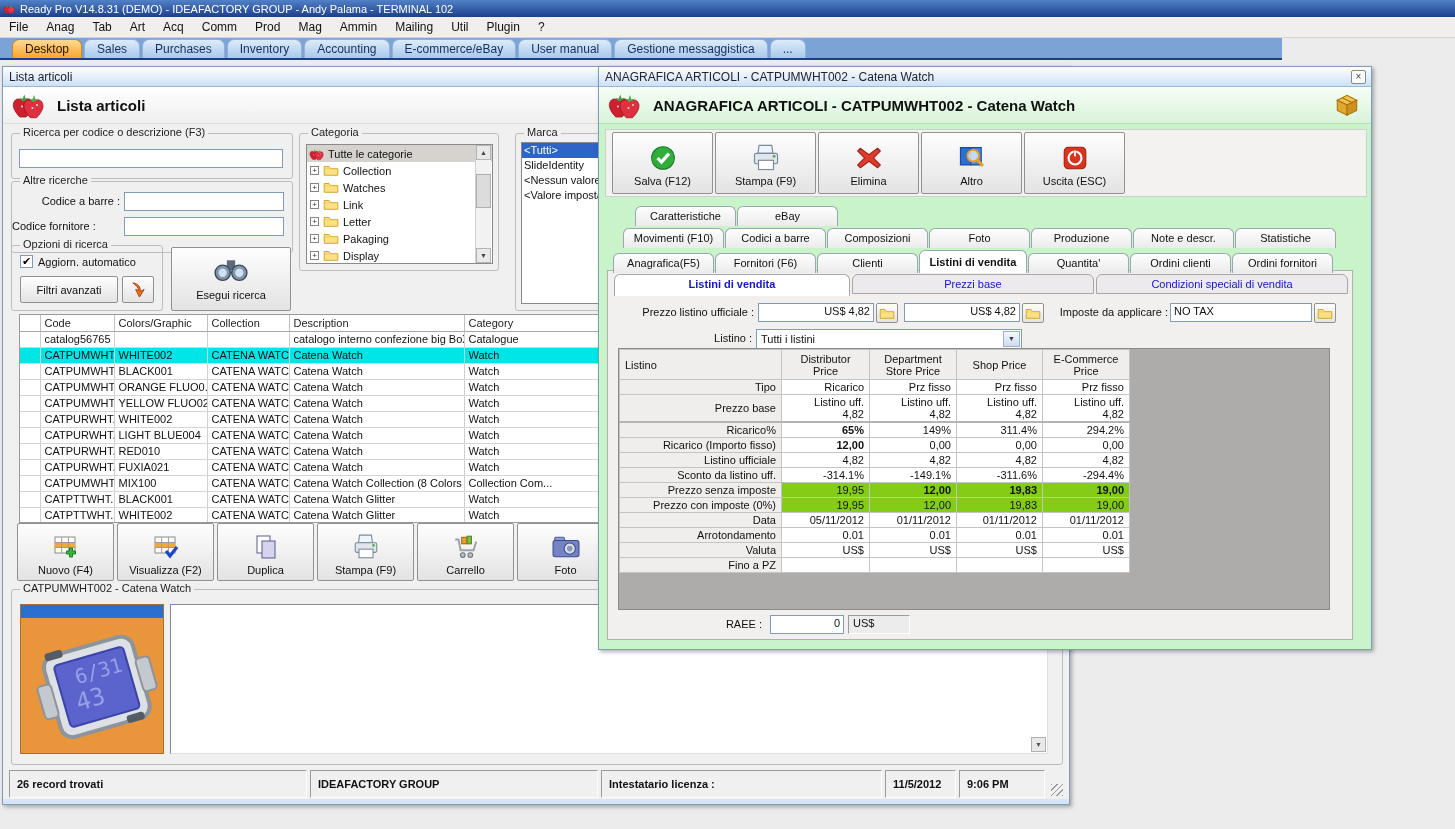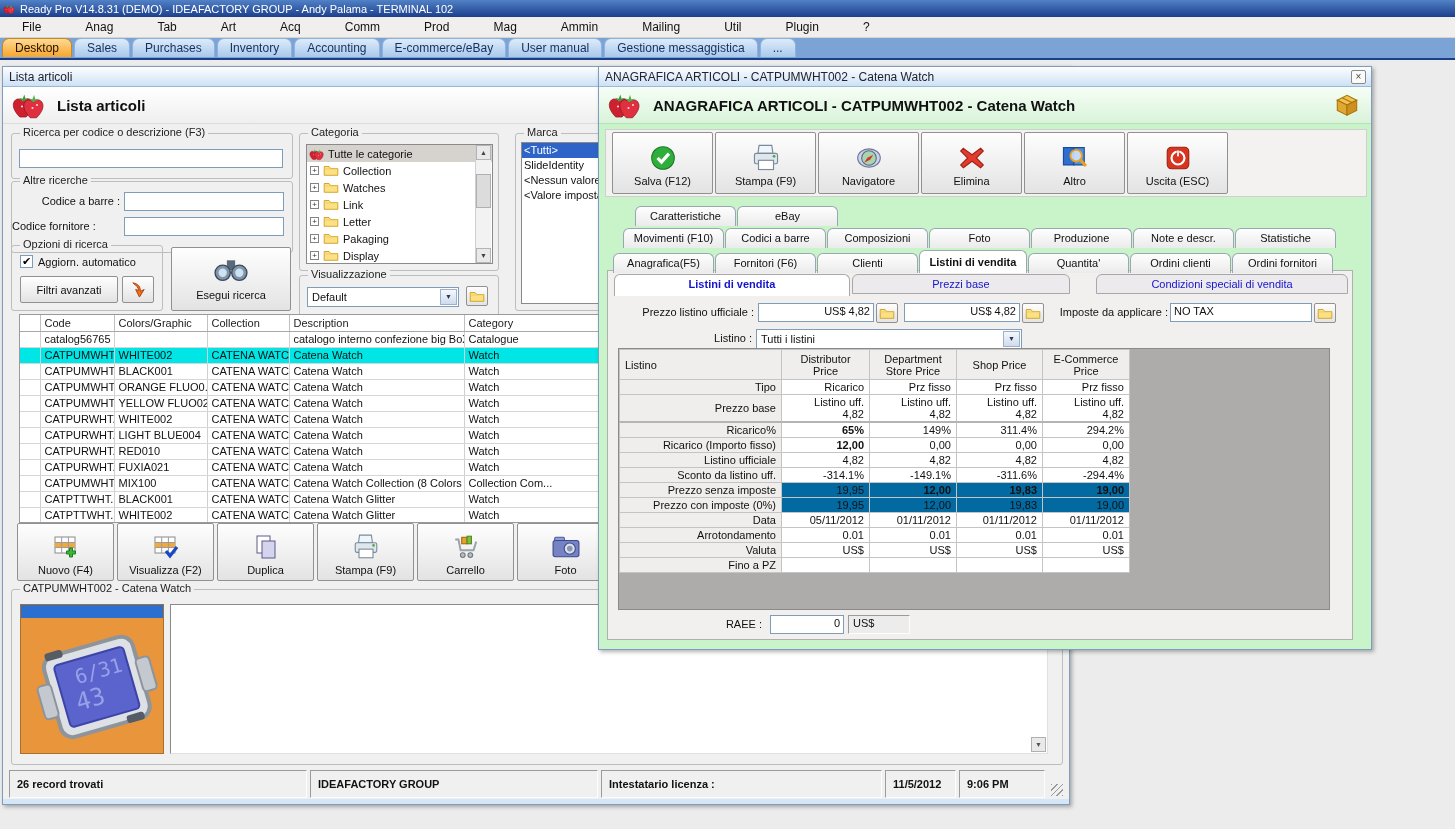--- a/index.html
+++ b/index.html
@@ -4,22 +4,22 @@
 <style>
   *{box-sizing:border-box;margin:0;padding:0}
   html,body{width:1455px;height:829px;overflow:hidden}
   body{position:relative;font-family:"Liberation Sans",sans-serif;font-size:11px;background:#ececec;color:#111}
   .icn{display:inline-block;flex:0 0 auto}
   .icn svg{width:100%;height:100%;display:block}
 
   
   #titlebar{position:absolute;left:0;top:0;width:1455px;height:17px;background:linear-gradient(#5181c6,#1c3f8c);color:#fff;display:flex;align-items:center;gap:5px;padding-left:3px;font-size:11px}
   #menubar{position:absolute;left:0;top:17px;width:1455px;height:21px;background:#f0efee;border-bottom:1px solid #d6d5d4;display:flex;align-items:center;font-size:12px}
-  .menu-item{padding:0 22px;height:100%;display:flex;align-items:center;cursor:default}
-  #tabbar{position:absolute;left:0;top:38px;width:1455px;height:22px;background:#7ca3d6;border-bottom:2px solid #1c3f8c;display:flex;align-items:flex-start;padding-left:2px}
+  .menu-item{padding:0 9px;height:100%;display:flex;align-items:center;cursor:default}
+  #tabbar{position:absolute;left:0;top:38px;width:1282px;height:22px;background:#7ca3d6;border-bottom:2px solid #1c3f8c;display:flex;align-items:center;padding-left:12px}
   .mtab{height:19px;line-height:18px;padding:0 12px;margin-right:2px;background:linear-gradient(#ddebfa,#a9c9ec);border:1px solid #8fb2da;border-bottom:none;border-radius:7px 7px 0 0;font-size:12px;color:#14305e;white-space:nowrap}
   .mtab.active{background:linear-gradient(#ffd995,#f7a62c);border-color:#c8871e;color:#231200}
 
   
   .win{position:absolute;border:1px solid #7d9cbe;box-shadow:2px 2px 4px rgba(0,0,0,.3)}
   .wtitle{position:absolute;left:0;top:0;right:0;height:20px;background:linear-gradient(#fdfeff,#cde1f6);border-bottom:1px solid #9cb8d8;display:flex;align-items:center;padding:0 6px;font-size:12px;color:#223}
   .wheader{position:absolute;left:0;top:20px;right:0;height:37px;background:linear-gradient(#ffffff,#efefef);display:flex;align-items:center;gap:12px;padding-left:8px;border-bottom:1px solid #dcdcdc}
   .htitle{font-size:15px;font-weight:bold}
   .grp{position:absolute;border:1px solid #bdbdbd;border-radius:3px}
   .glabel{position:absolute;top:-8px;left:8px;background:#f0f0f0;padding:0 3px;font-size:11px;color:#222;white-space:nowrap}
@@ -54,21 +54,21 @@
   #anag-card{position:absolute;left:8px;top:203px;width:746px;height:370px;background:#f1f0ee;border:1px solid #b0b0b0}
   .stab{position:absolute;top:3px;height:20px;line-height:19px;text-align:center;color:#1414cc;background:#eceaec;border:1px solid #a8a8a8;border-bottom:1px solid #a8a8a8;border-radius:6px 6px 0 0;font-size:11px;overflow:hidden;white-space:nowrap}
   .stab.active{background:#fff;font-weight:bold;height:22px;border-bottom:none;z-index:3}
   #ptable-block{position:absolute;left:10px;top:77px;width:712px;height:262px;background:#aeacaa;border:1px solid #8a8a8a}
   table.ptable{border-collapse:collapse;background:#fff;font-size:11px;table-layout:fixed}
   .ptable th,.ptable td{border:1px solid #c4c4c4;padding:1px 5px;overflow:hidden}
   .ptable th{font-weight:normal;text-align:center;background:#f0eeec;white-space:pre-line;height:30px;vertical-align:middle}
   .ptable th.corner{text-align:left;vertical-align:middle}
   .ptable td.rlabel{background:#f0eeec;text-align:right;white-space:nowrap}
   .ptable td.val{text-align:right;white-space:pre-line}
-  .ptable tr.hl td.val{background:#0369a1}
+  .ptable tr.hl td.val{background:#84cc16}
   .ptable tr.sep td{border-top:2px solid #b4b4b4}
   .sunken{background:#ececec;border:1px solid;border-color:#9b9b9b #fdfdfd #fdfdfd #9b9b9b}
   .closebtn{position:absolute;right:5px;top:3px;width:15px;height:14px;background:#fafafa;border:1px solid #8a8a8a;border-radius:2px;font-size:10px;line-height:12px;text-align:center;color:#444}
   .selbox{position:absolute;background:#fff;border:1px solid #7f9db9;height:20px;display:flex;align-items:center}
   .selbox .stext{flex:1;padding:0 4px;overflow:hidden;white-space:nowrap}
   .selbox .sbtn{width:17px;height:16px;margin-right:1px;background:linear-gradient(#f4f8fc,#cfdcec);border:1px solid #9ab0cc;font-size:7px;line-height:14px;text-align:center;color:#335}
   .fbtn{position:absolute;width:22px;height:20px}
   .fbtn .icn{width:16px;height:13px}
 </style>
 </head>
@@ -252,35 +252,20 @@
           <span>Display</span>
         </div>
       </div>
     <div style="position:absolute;right:7px;top:11px;width:16px;height:118px;background:#f2f2f2;border-left:1px solid #d0d0d0">
       <div class="sarr">▲</div>
       <div style="height:34px;background:#dcdcdc;border:1px solid #b0b0b0;margin-top:14px"></div>
       <div class="sarr" style="position:absolute;bottom:0;width:100%">▼</div>
     </div>
   </div>
 
-  <div class="grp" style="left:296px;top:208px;width:200px;height:42px">
-    <span class="glabel">Visualizzazione</span>
-    <div class="selbox" style="left:7px;top:11px;width:152px">
-      <span class="stext">Default</span>
-      <span class="sbtn">▼</span>
-    </div>
-    <button class="btn fbtn" style="left:166px;top:10px">
-        <span class="icn" style="width:16px;height:13px" id="ic-f1">
-          <svg viewBox="0 0 20 16">
-            <path d="M1.5 3h6l2 2.5h9V14h-17z" fill="#fbe084" stroke="#c8960c"></path>
-            <path d="M1.5 6h17" stroke="#eacb62"></path>
-          </svg>
-        </span>
-      </button>
-  </div>
 
   <div class="grp" style="left:512px;top:66px;width:200px;height:178px">
     <span class="glabel">Marca</span>
     <div style="position:absolute;left:5px;top:8px;width:188px;height:162px;background:#fff;border:1px solid #8a8a8a;overflow:hidden" id="marca-list">
         <div style="height:15px;line-height:15px;padding:0 2px;background:#2e64c8;color:#fff;white-space:nowrap">&lt;Tutti&gt;</div>
         <div style="height:15px;line-height:15px;padding:0 2px;white-space:nowrap">SlideIdentity</div>
         <div style="height:15px;line-height:15px;padding:0 2px;white-space:nowrap">&lt;Nessun valore&gt;</div>
         <div style="height:15px;line-height:15px;padding:0 2px;white-space:nowrap">&lt;Valore impostato&gt;</div>
       </div>
   </div>
@@ -562,30 +547,20 @@
             <rect x="3" y="8" width="20" height="9" rx="1.5" fill="#dfe6ec" stroke="#7a8a9a"></rect>
             <rect x="6.5" y="14" width="13" height="8" fill="#fff" stroke="#7a8a9a"></rect>
             <circle cx="20" cy="10.5" r="1.2" fill="#49a84f"></circle>
           </svg>
         </span>
         <span>Stampa (F9)</span>
       </button>
       <button class="btn tbtn">
         <span class="icn">
           <svg viewBox="0 0 26 26">
-            <ellipse cx="13" cy="13" rx="10.5" ry="8.5" fill="#cfd4ee" stroke="#70789a"></ellipse>
-            <circle cx="13" cy="13" r="6.8" fill="#a8d4b0" stroke="#5a6a7a"></circle>
-            <path d="M8.5 17.5l3-4.7 5.5-2.8-3 4.7z" fill="#d03828"></path>
-          </svg>
-        </span>
-        <span>Navigatore</span>
-      </button>
-      <button class="btn tbtn">
-        <span class="icn">
-          <svg viewBox="0 0 26 26">
             <path d="M5 4l8 6 8-6 2.5 2.5L17 13l6.5 6.5L21 22l-8-6-8 6-2.5-2.5L9 13 2.5 6.5z" fill="#e23b2e" stroke="#a02015"></path>
           </svg>
         </span>
         <span>Elimina</span>
       </button>
       <button class="btn tbtn">
         <span class="icn">
           <svg viewBox="0 0 26 24">
             <path d="M3 3h9v15H3z" fill="#2f6fd0" stroke="#1a4a9a"></path>
             <path d="M12 3h9v15h-9z" fill="#4f8fe0" stroke="#1a4a9a"></path>
@@ -608,21 +583,21 @@
       </button>
     </div>
 
   <div class="tabrow" style="left:36px;top:139px;z-index:1" id="trow1"><span class="atab">Caratteristiche</span><span class="atab">eBay</span></div>
   <div class="tabrow" style="left:24px;top:161px;z-index:2" id="trow2"><span class="atab">Movimenti (F10)</span><span class="atab">Codici a barre</span><span class="atab">Composizioni</span><span class="atab">Foto</span><span class="atab">Produzione</span><span class="atab">Note e descr.</span><span class="atab">Statistiche</span></div>
   <div class="tabrow" style="left:14px;top:183px;z-index:3" id="trow3"><span class="atab">Anagrafica(F5)</span><span class="atab">Fornitori (F6)</span><span class="atab">Clienti</span><span class="atab active">Listini di vendita</span><span class="atab">Quantita'</span><span class="atab">Ordini clienti</span><span class="atab">Ordini fornitori</span></div>
 
   <div id="anag-card">
     <div id="subtabs">
         <span class="stab active" style="left:6px;width:236px">Listini di vendita</span>
-        <span class="stab" style="left:244px;width:218px">Prezzi base</span>
+        <span class="stab" style="left:244px;width:242px">Prezzi base</span>
         <span class="stab" style="left:488px;width:252px">Condizioni speciali di vendita</span>
       </div>
 
     <span class="flbl" style="left:2px;top:32px;width:144px;text-align:right">Prezzo listino ufficiale :</span>
     <div class="tin" style="left:150px;top:32px;width:116px;text-align:right">US$ 4,82</div>
     <button class="btn fbtn" style="left:268px;top:32px">
         <span class="icn" style="width:16px;height:13px" id="ic-f2">
           <svg viewBox="0 0 20 16">
             <path d="M1.5 3h6l2 2.5h9V14h-17z" fill="#fbe084" stroke="#c8960c"></path>
             <path d="M1.5 6h17" stroke="#eacb62"></path>

